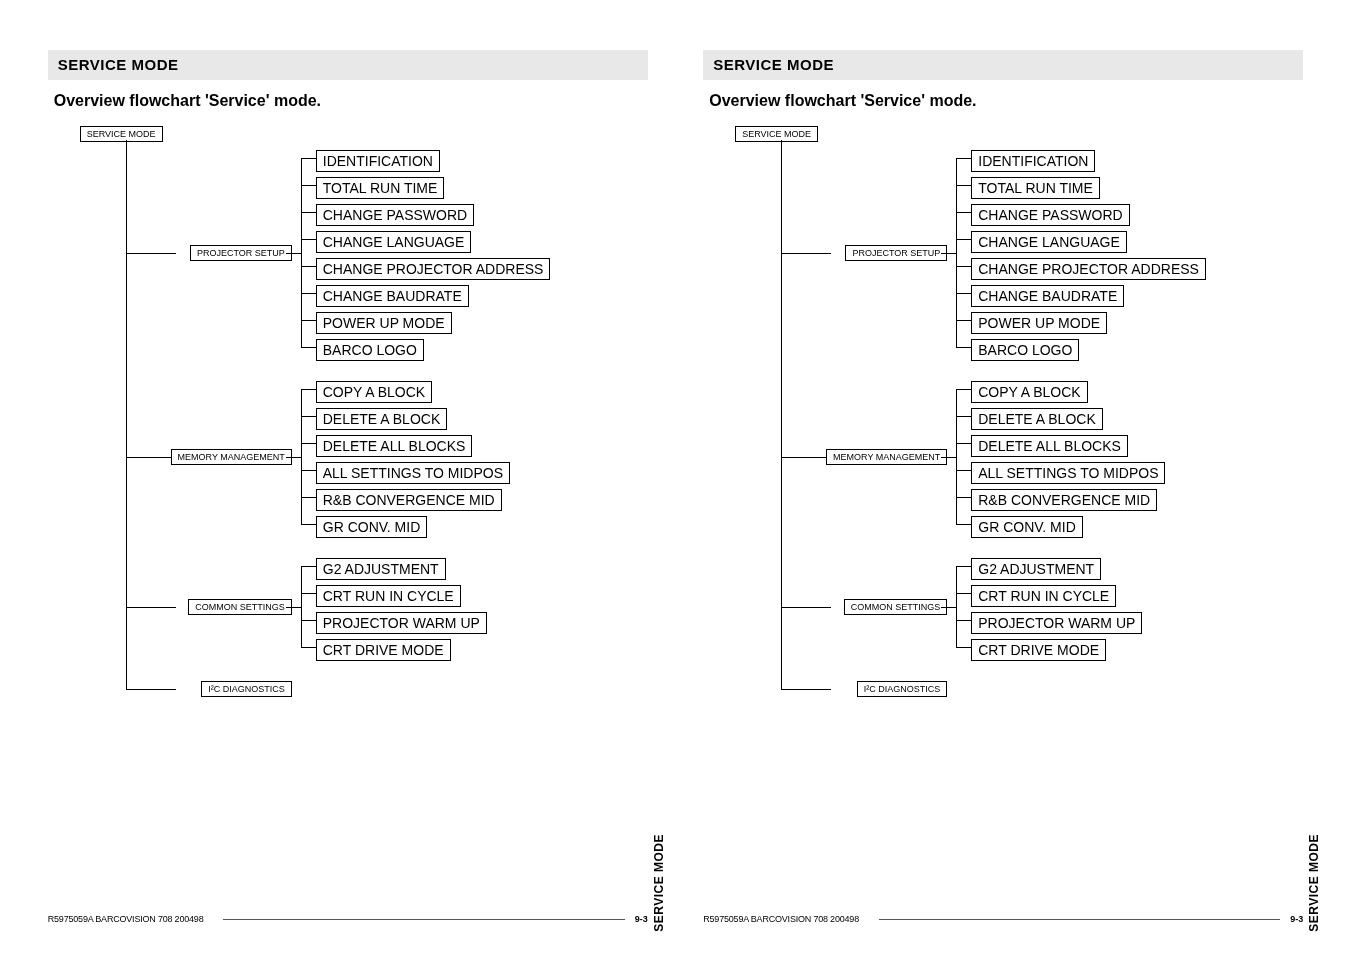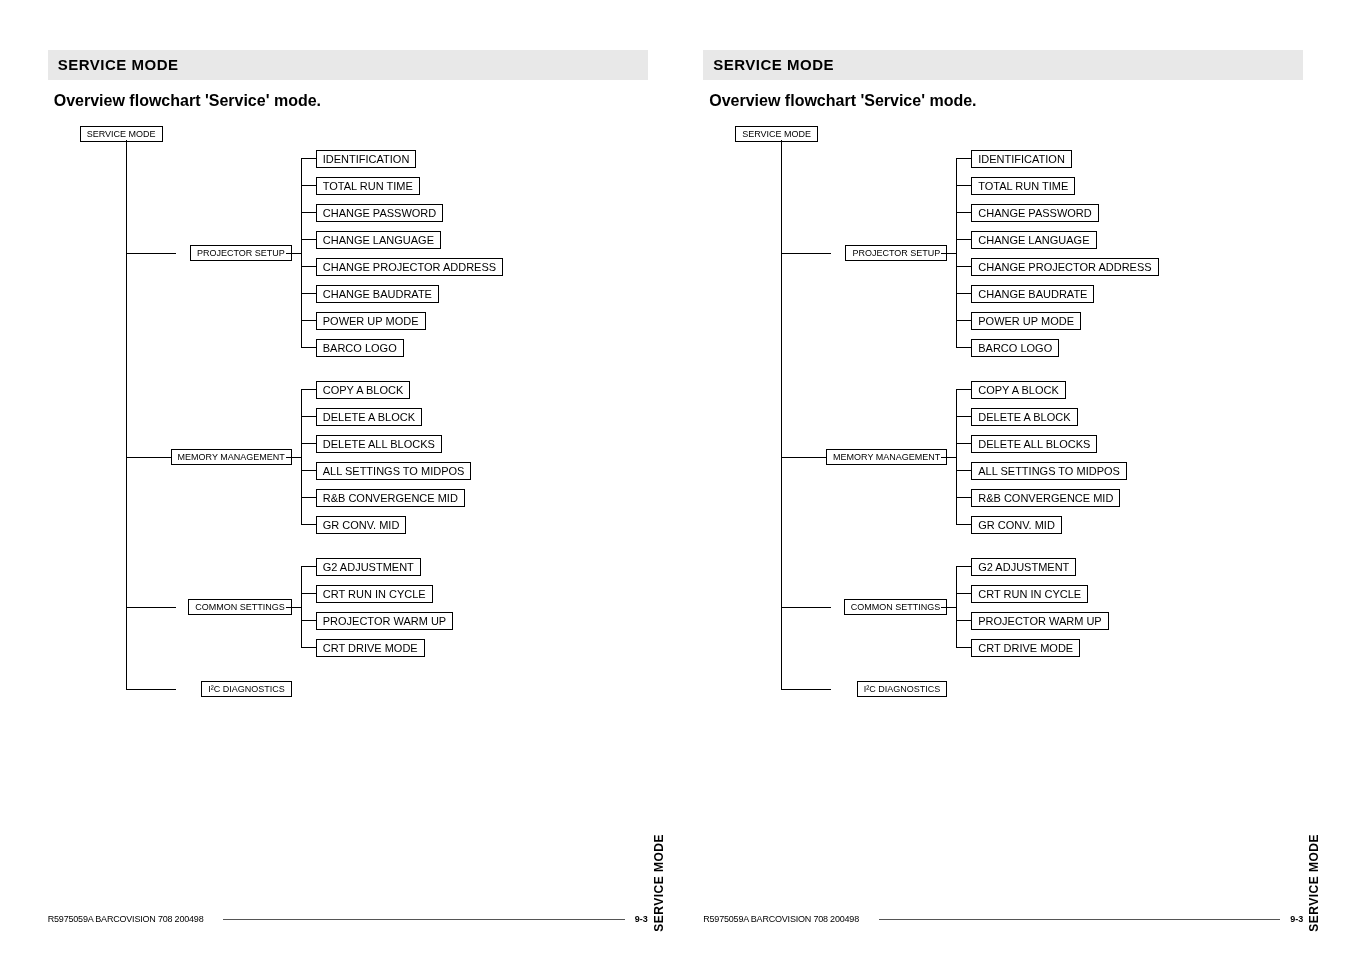--- a/index.html
+++ b/index.html
@@ -71,21 +71,21 @@
     }
     .sub-stem {
       position: absolute;
       width: 1px;
       background: #000;
     }
     .leaf-box {
       position: absolute;
       border: 1px solid #000;
       padding: 2px 6px;
-      font-size: 11px;
+      font-size: 14px;
       background: #fff;
       white-space: nowrap;
     }
     .side-tab {
       position: absolute;
       right: -18px;
       bottom: 90px;
       transform: rotate(-90deg);
       transform-origin: right bottom;
       font-weight: bold;

